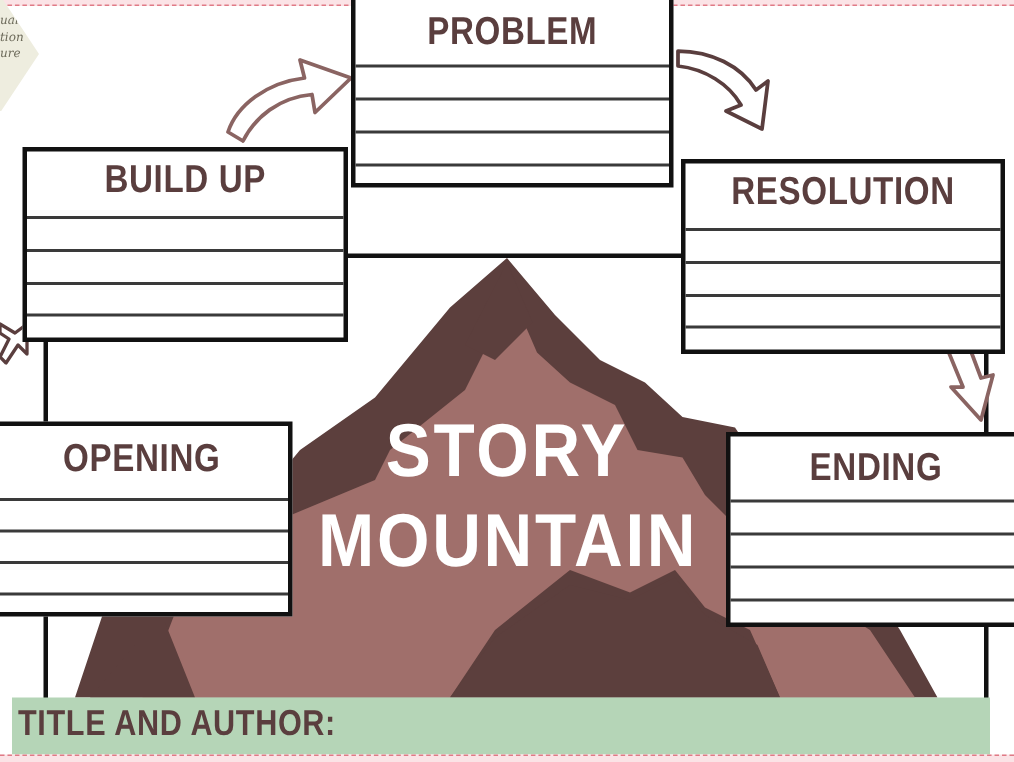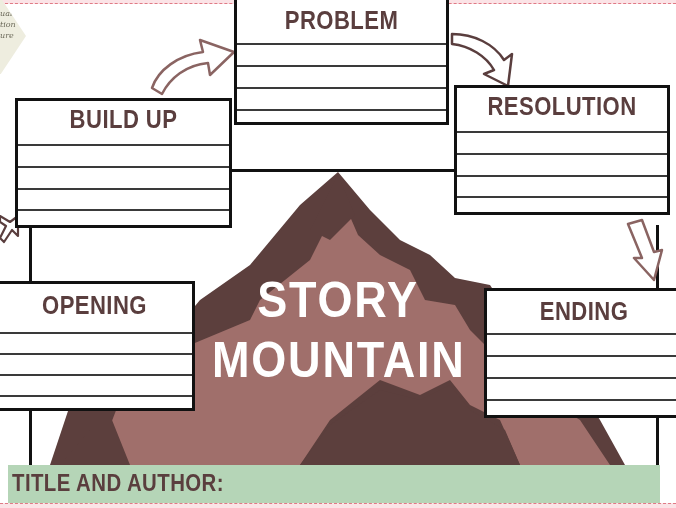--- a/index.html
+++ b/index.html
@@ -72,21 +72,21 @@
 </div>
 
 <div class="box" style="left:15px;top:98px;width:217px;height:130px;">
   <div class="title" style="top:3px;font-size:26px;">BUILD UP</div>
   <div class="rule" style="top:43px;"></div>
   <div class="rule" style="top:65px;"></div>
   <div class="rule" style="top:87px;"></div>
   <div class="rule" style="top:108px;"></div>
 </div>
 
-<div class="box" style="left:454px;top:85px;width:216px;height:130px;">
+<div class="box" style="left:454px;top:106px;width:216px;height:130px;">
   <div class="title" style="top:3px;font-size:26px;">RESOLUTION</div>
   <div class="rule" style="top:43px;"></div>
   <div class="rule" style="top:65px;"></div>
   <div class="rule" style="top:87px;"></div>
   <div class="rule" style="top:108px;"></div>
 </div>
 
 <div class="box" style="left:-6px;top:281px;width:201px;height:130px;">
   <div class="title" style="top:6px;font-size:26px;">OPENING</div>
   <div class="rule" style="top:48px;"></div>

